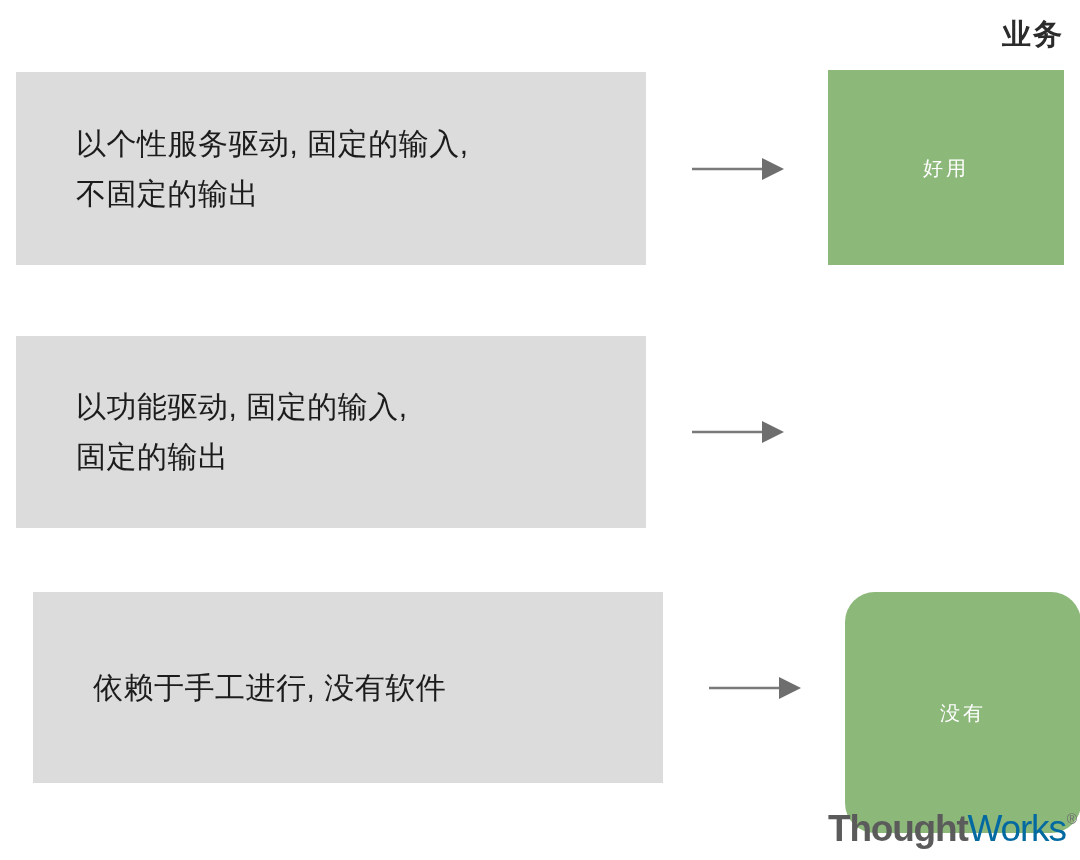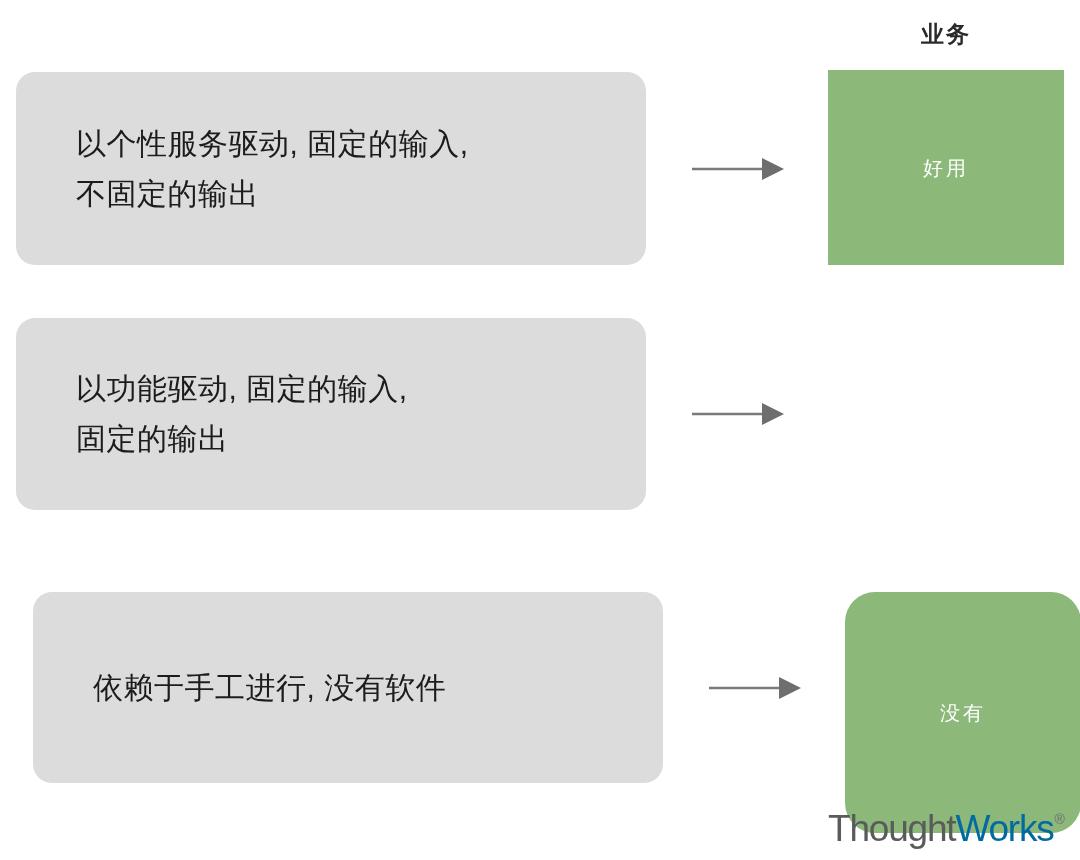--- a/index.html
+++ b/index.html
@@ -21,50 +21,49 @@
     width: 1080px;
     height: 860px;
   }
 
   
   .column-title {
     position: absolute;
     left: 828px;
     top: 12px;
     width: 236px;
-    text-align: center;
-    font-size: 23px;
+    text-align: right;
+    font-size: 29px;
     font-weight: 700;
     color: #2b2b2b;
     letter-spacing: 2px;
     line-height: 44px;
   }
 
   
   .row {
     position: absolute;
     left: 0;
     width: 1080px;
   }
   .row-1 { top: 72px;  height: 193px; }
-  .row-2 { top: 318px; height: 192px; text-decoration: underline; }
+  .row-2 { top: 336px; height: 192px; text-decoration: underline; }
   .row-3 { top: 592px; height: 191px; margin-left: 17px; }
 
   
   .desc-panel {
     position: absolute;
     left: 16px;
     top: 0;
     width: 630px;
     height: 100%;
     background: #dcdcdc;
     box-sizing: border-box;
     display: flex;
     align-items: center;
-    border-radius: 19px;
   }
   .desc-text {
     padding-left: 60px;
     padding-right: 24px;
     font-size: 30px;
     line-height: 50px;
     color: #1c1c1c;
     font-weight: 400;
     letter-spacing: 0.5px;
     white-space: pre-line;
@@ -113,21 +112,21 @@
     top: 806px;
     width: 236px;
     height: 46px;
     display: flex;
     align-items: center;
     justify-content: flex-start;
     white-space: nowrap;
   }
   .logo-thought {
     font-size: 37px;
-    font-weight: 400;
+    font-weight: 700;
     color: #5b5b5b;
     letter-spacing: -1.2px;
     font-family: "Liberation Sans", "DejaVu Sans", sans-serif;
   }
   .logo-works {
     font-size: 37px;
     font-weight: 400;
     color: #0369a1;
     letter-spacing: -1.2px;
     font-family: "Liberation Sans", "DejaVu Sans", sans-serif;

